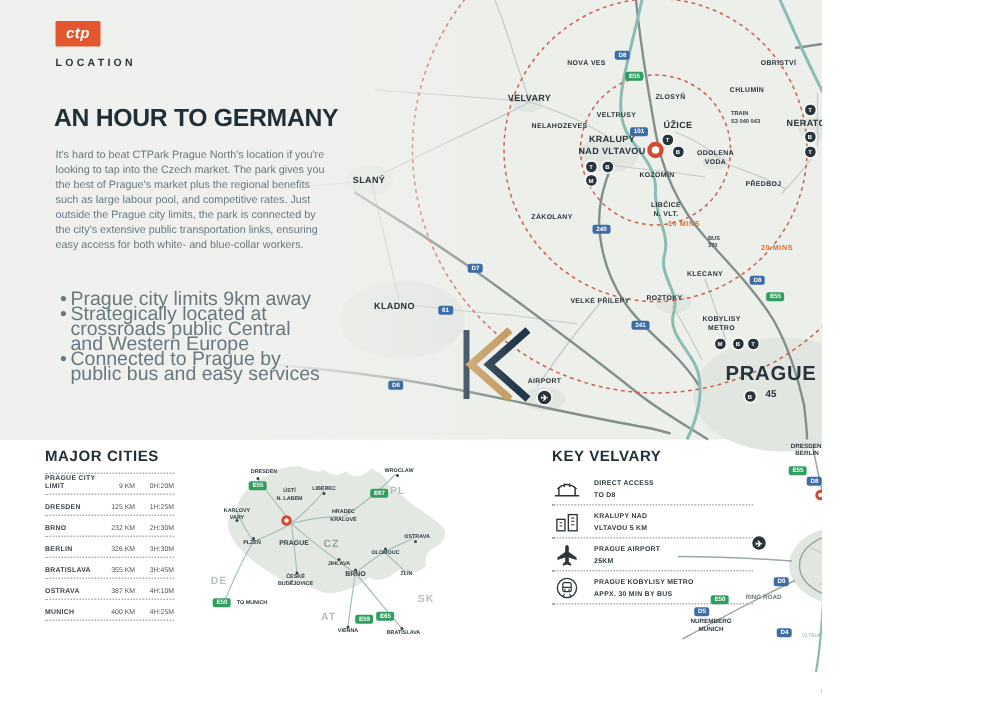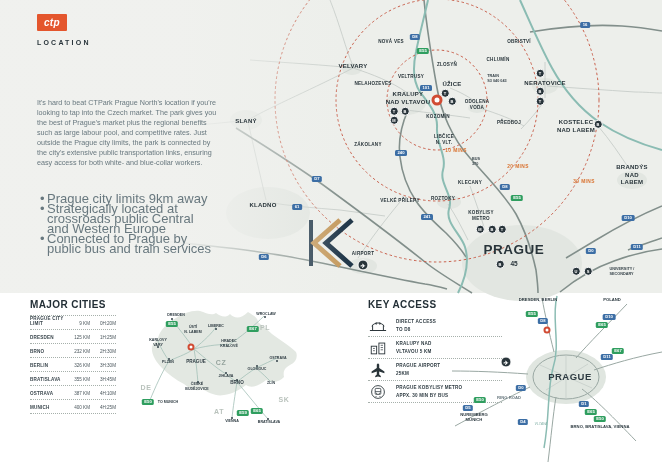--- a/index.html
+++ b/index.html
@@ -1,16 +1,16 @@
 <!DOCTYPE html>
 <html><head>
 <meta charset="utf-8">
 <style>
   html,body{margin:0;padding:0;background:#fff}
-  .page{position:relative;width:662px;height:468px;background:#fff;overflow:hidden;
+  .page{position:relative;width:548px;height:468px;background:#fff;overflow:hidden;
         font-family:"Liberation Sans",sans-serif;color:#28343a}
   #map-svg{position:absolute;left:0;top:0}
   .hero-fade{position:absolute;left:0;top:0;width:345px;height:293px;
     background:linear-gradient(90deg,rgba(240,241,238,.96) 52%,rgba(240,241,238,0));}
   #overlay{position:absolute;inset:0}
   
   .logo{position:absolute;left:37px;top:14px;background:#e4562d;color:#fff;font-weight:bold;
         font-style:italic;font-size:10px;padding:3px 7px;border-radius:1px;letter-spacing:.3px}
   .eyebrow{position:absolute;left:37px;top:39px;font-size:7px;font-weight:bold;letter-spacing:2.2px;color:#28343a}
   .title{position:absolute;left:36px;top:51px;font-size:16.5px;line-height:19px;font-weight:bold;
@@ -175,26 +175,26 @@
       </g>
       <path d="M557,296 C551,318 561,344 553,368 C547,390 550,415 544,448" stroke="#8bbcb3" stroke-width="1.5" fill="none"></path>
     </g>
   </svg>
 
   <div class="hero-fade"></div>
 
   <div id="overlay">
     <div class="logo">ctp</div>
     <div class="eyebrow">LOCATION</div>
-    <h1 class="title"><br></h1>
+    <h1 class="title"><br><span>AN HOUR TO GERMANY</span></h1>
     <p class="intro-body">It's hard to beat CTPark Prague North's location if you're looking to tap into the Czech market. The park gives you the best of Prague's market plus the regional benefits such as large labour pool, and competitive rates. Just outside the Prague city limits, the park is connected by the city's extensive public transportation links, ensuring easy access for both white- and blue-collar workers.</p>
     <ul class="bullets" id="bullet-list">
         <li>Prague city limits 9km away</li>
         <li>Strategically located at crossroads public Central and Western Europe</li>
-        <li>Connected to Prague by public bus and train services</li>
+        <li>Connected to Prague by public bus and easy services</li>
       </ul>
 
     <h2 class="sec-title" id="mc-title">MAJOR CITIES</h2>
     <div class="cities" id="cities-rows">
         <div class="crow">
           <span class="cname">PRAGUE CITY LIMIT</span>
           <span class="cdist">9 KM</span>
           <span class="ctime">0H:20M</span>
         </div>
         <div class="crow">
@@ -222,21 +222,21 @@
           <span class="cdist">387 KM</span>
           <span class="ctime">4H:10M</span>
         </div>
         <div class="crow">
           <span class="cname">MUNICH</span>
           <span class="cdist">400 KM</span>
           <span class="ctime">4H:25M</span>
         </div>
       </div>
 
-    <h2 class="sec-title" id="ka-title">KEY ACCESS</h2>
+    <h2 class="sec-title" id="ka-title">KEY VELVARY</h2>
     <div class="key" id="key-items">
         <div class="ka-item">
           <span class="ka-icon">
             <svg width="18" height="14" viewBox="0 0 20 14">
               <path d="M1 12h18M4 12V6M16 12V6M3 7c4-4.5 10-4.5 14 0M8 3v2.5M12 3v2.5" fill="none" stroke="#2a3439" stroke-width="1.1"></path>
             </svg>
           </span>
           <div class="ka-label">DIRECT ACCESS
 TO D8</div>
         </div>

